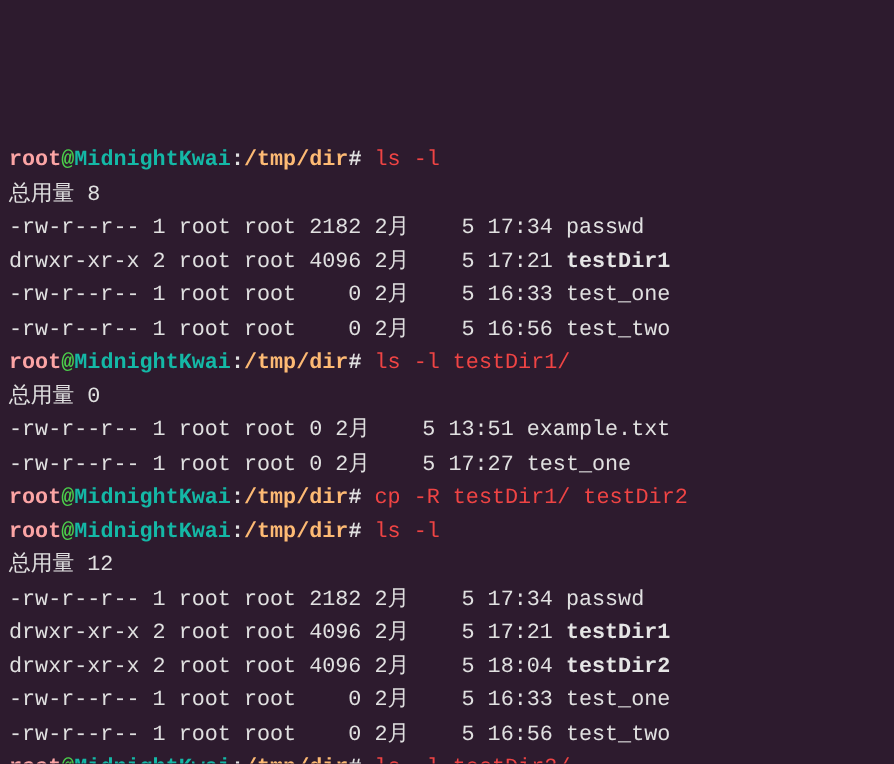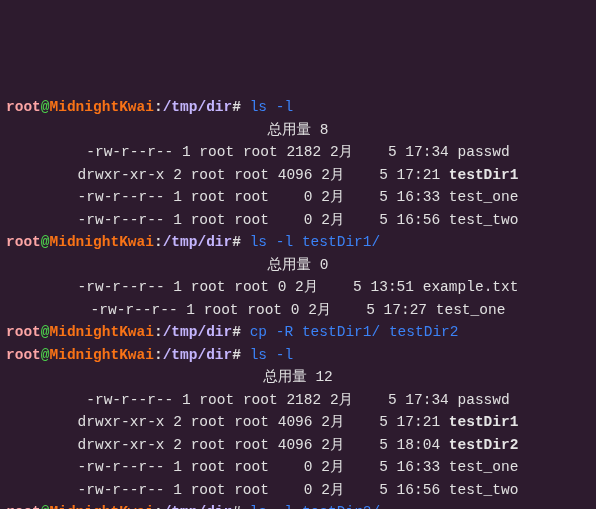--- a/index.html
+++ b/index.html
@@ -9,27 +9,27 @@
       font-size: 14.5px;
       line-height: 22.5px;
       padding: 6px;
       white-space: pre;
       color: #e0e0e0;
       width: 596px;
       height: 509px;
       overflow: hidden;
     }
     .user { color: #fca5a5; font-weight: bold; }
-    .host { color: #f97316; font-weight: bold; }
+    .host { color: #14b8a6; font-weight: bold; }
     .at { color: #4bce4b; font-weight: bold; }
     .colon { color: #e0e0e0; font-weight: bold; }
-    .path { color: #c4b5fd; font-weight: bold; }
+    .path { color: #fdba74; font-weight: bold; }
     .hash { color: #e0e0e0; font-weight: bold; }
-    .cmd { color: #3b82f6; }
-    .plain { color: #e0e0e0; text-align: center; }
+    .cmd { color: #ef4444; }
+    .plain { color: #e0e0e0; }
     .dir { color: #e5e5e5; font-weight: bold; }
     .line { display: block; }
   </style>
 </head>
 <body>
 
 
 
 <div id="terminal"><span class="line"><span class="user">root</span><span class="at">@</span><span class="host">MidnightKwai</span><span class="colon">:</span><span class="path">/tmp/dir</span><span class="hash">#</span> <span class="cmd">ls -l</span></span><span class="line plain">总用量 8</span><span class="line plain">-rw-r--r-- 1 root root 2182 2月    5 17:34 <span class="plain">passwd</span></span><span class="line plain">drwxr-xr-x 2 root root 4096 2月    5 17:21 <span class="dir">testDir1</span></span><span class="line plain">-rw-r--r-- 1 root root    0 2月    5 16:33 <span class="plain">test_one</span></span><span class="line plain">-rw-r--r-- 1 root root    0 2月    5 16:56 <span class="plain">test_two</span></span><span class="line"><span class="user">root</span><span class="at">@</span><span class="host">MidnightKwai</span><span class="colon">:</span><span class="path">/tmp/dir</span><span class="hash">#</span> <span class="cmd">ls -l testDir1/</span></span><span class="line plain">总用量 0</span><span class="line plain">-rw-r--r-- 1 root root 0 2月    5 13:51 <span class="plain">example.txt</span></span><span class="line plain">-rw-r--r-- 1 root root 0 2月    5 17:27 <span class="plain">test_one</span></span><span class="line"><span class="user">root</span><span class="at">@</span><span class="host">MidnightKwai</span><span class="colon">:</span><span class="path">/tmp/dir</span><span class="hash">#</span> <span class="cmd">cp -R testDir1/ testDir2</span></span><span class="line"><span class="user">root</span><span class="at">@</span><span class="host">MidnightKwai</span><span class="colon">:</span><span class="path">/tmp/dir</span><span class="hash">#</span> <span class="cmd">ls -l</span></span><span class="line plain">总用量 12</span><span class="line plain">-rw-r--r-- 1 root root 2182 2月    5 17:34 <span class="plain">passwd</span></span><span class="line plain">drwxr-xr-x 2 root root 4096 2月    5 17:21 <span class="dir">testDir1</span></span><span class="line plain">drwxr-xr-x 2 root root 4096 2月    5 18:04 <span class="dir">testDir2</span></span><span class="line plain">-rw-r--r-- 1 root root    0 2月    5 16:33 <span class="plain">test_one</span></span><span class="line plain">-rw-r--r-- 1 root root    0 2月    5 16:56 <span class="plain">test_two</span></span><span class="line"><span class="user">root</span><span class="at">@</span><span class="host">MidnightKwai</span><span class="colon">:</span><span class="path">/tmp/dir</span><span class="hash">#</span> <span class="cmd">ls -l testDir2/</span></span></div>
 

